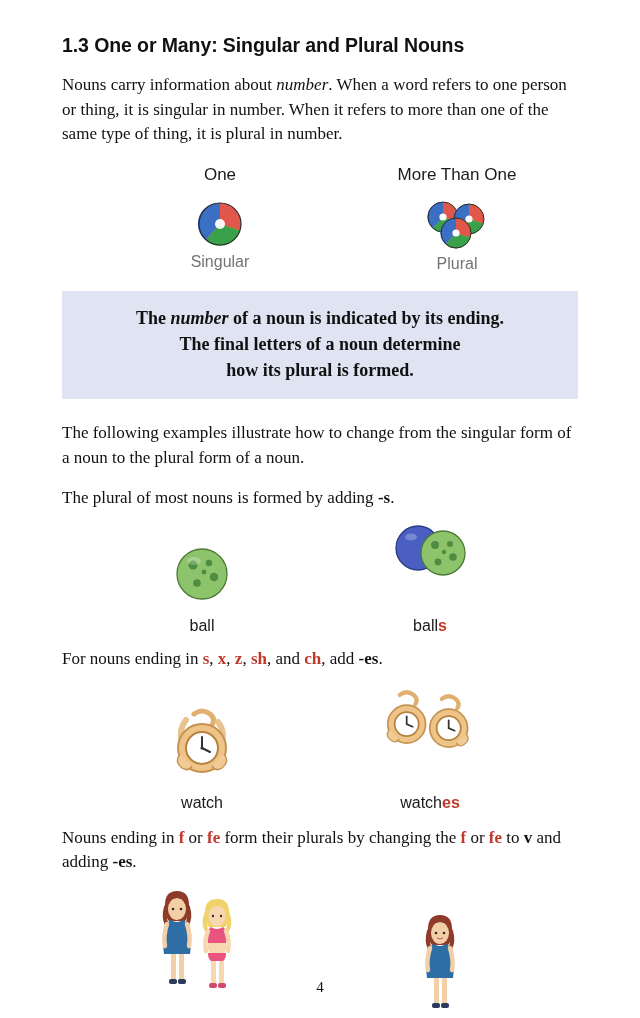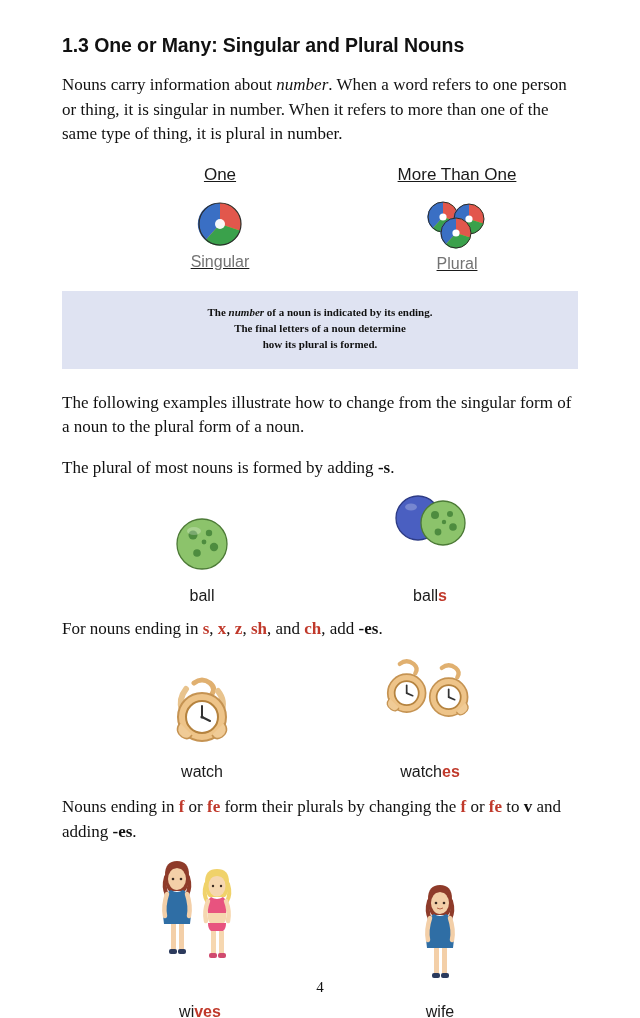--- a/index.html
+++ b/index.html
@@ -38,21 +38,20 @@
   }
   .italic { font-style: italic; }
   .bold { font-weight: bold; }
   .red { color: #c0392b; font-weight: bold; }
 
   
   .compare-row {
     display: flex;
     margin-top: 18px;
     margin-bottom: 8px;
-    text-decoration: underline;
   }
   .compare-col {
     display: flex;
     flex-direction: column;
     align-items: center;
   }
   .compare-col.left  { width: 200px; margin-left: 58px; }
   .compare-col.right { width: 230px; margin-left: 22px; }
   .compare-head {
     font-family: "Liberation Sans", sans-serif;
@@ -67,21 +66,21 @@
   }
 
   
   .callout {
     background: #dfe3f2;
     margin: 18px 0 22px 0;
     padding: 14px 10px 16px 10px;
     text-align: center;
   }
   .callout-line {
-    font-size: 11px;
+    font-size: 18px;
     font-weight: bold;
     line-height: 1.45;
     color: #111111;
   }
 
   
   .example-row {
     display: flex;
     align-items: flex-end;
     margin: 10px 0 2px 0;

